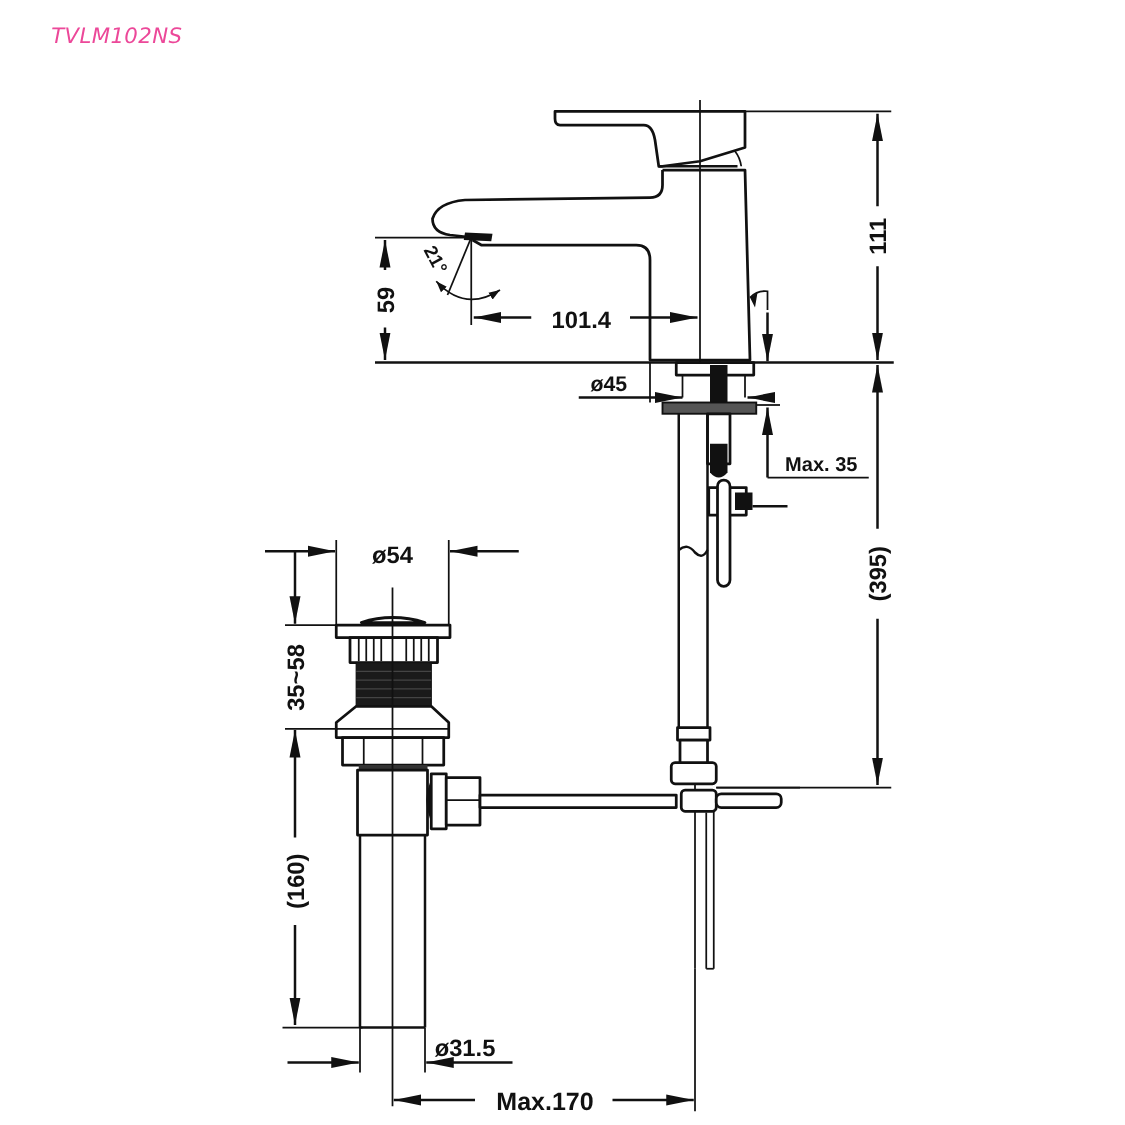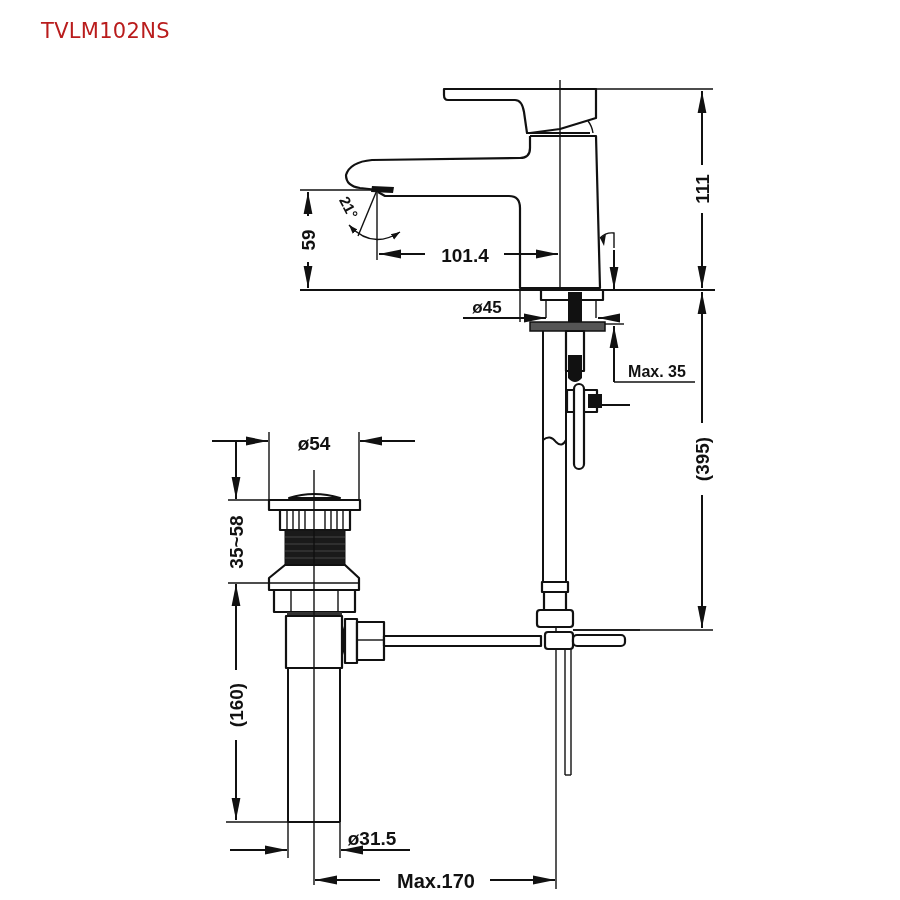--- a/index.html
+++ b/index.html
@@ -1,20 +1,20 @@
 <!DOCTYPE html>
 <html><head>
 <meta charset="utf-8">
 <style>
   html, body { margin: 0; padding: 0; background: #ffffff; }
   body { width: 900px; height: 900px; position: relative; overflow: hidden; }
   .model-title {
     position: absolute; left: 41px; top: 19px;
-    font-family: "DejaVu Sans", sans-serif; 
-    font-size: 21px; color: #b91c1c; letter-spacing: 0.3px;
+    font-family: "DejaVu Sans", sans-serif; font-style: italic;
+    font-size: 17px; color: #ec4899; letter-spacing: 0.3px;
   }
   svg { position: absolute; left: 0; top: 0; }
   .ln { stroke: #111; stroke-width: 2; fill: none; }
   .ln-thin { stroke: #111; stroke-width: 1.4; fill: none; }
   .ln-body { stroke: #111; stroke-width: 2.2; fill: #fff; stroke-linejoin: round; }
   .fill-dark { fill: #111; }
   .dim-text {
     font-family: "Liberation Sans", sans-serif; font-weight: bold;
     fill: #111;
   }

